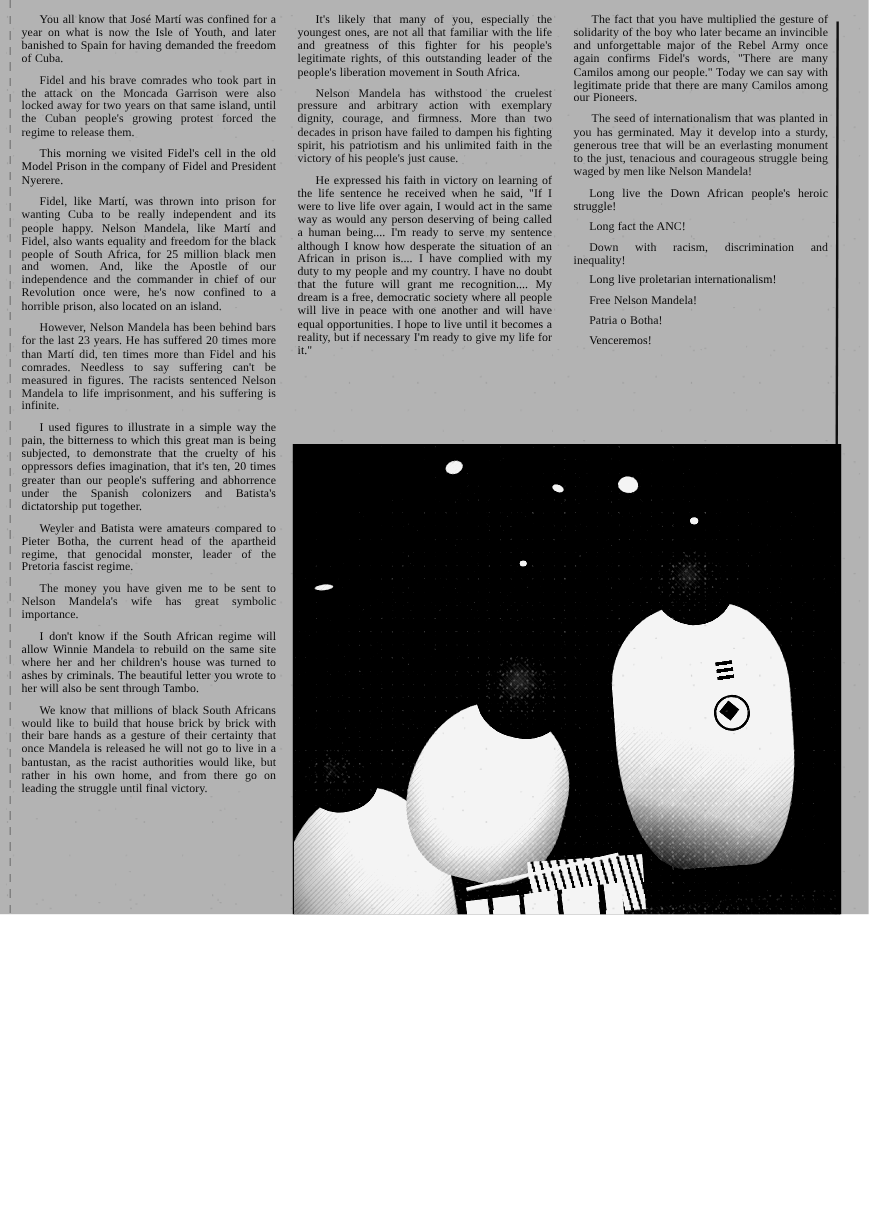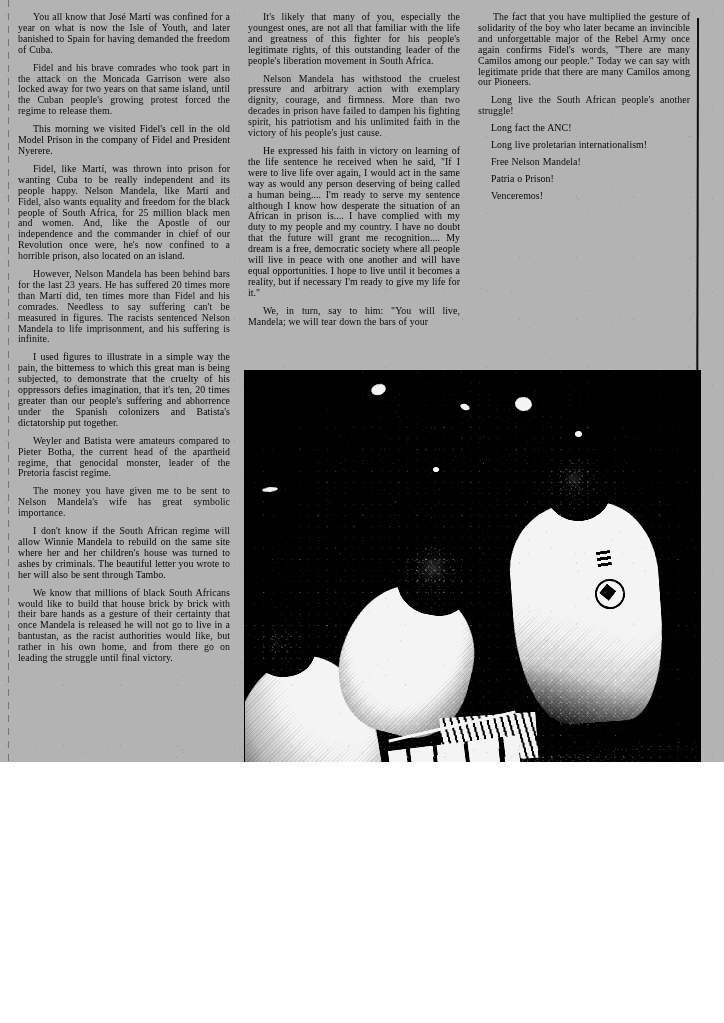--- a/index.html
+++ b/index.html
@@ -331,31 +331,32 @@
       <p>The money you have given me to be sent to Nelson Mandela's wife has great symbolic importance.</p>
       <p>I don't know if the South African regime will allow Winnie Mandela to rebuild on the same site where her and her children's house was turned to ashes by criminals. The beautiful letter you wrote to her will also be sent through Tambo.</p>
       <p>We know that millions of black South Africans would like to build that house brick by brick with their bare hands as a gesture of their certainty that once Mandela is released he will not go to live in a bantustan, as the racist authorities would like, but rather in his own home, and from there go on leading the struggle until final victory.</p>
     </div>
 
     <div class="column" id="col-2">
       <div class="col-text">
         <p>It's likely that many of you, especially the youngest ones, are not all that familiar with the life and greatness of this fighter for his people's legitimate rights, of this outstanding leader of the people's liberation movement in South Africa.</p>
         <p>Nelson Mandela has withstood the cruelest pressure and arbitrary action with exemplary dignity, courage, and firmness. More than two decades in prison have failed to dampen his fighting spirit, his patriotism and his unlimited faith in the victory of his people's just cause.</p>
         <p>He expressed his faith in victory on learning of the life sentence he received when he said, "If I were to live life over again, I would act in the same way as would any person deserving of being called a human being.... I'm ready to serve my sentence although I know how desperate the situation of an African in prison is.... I have complied with my duty to my people and my country. I have no doubt that the future will grant me recognition.... My dream is a free, democratic society where all people will live in peace with one another and will have equal opportunities. I hope to live until it becomes a reality, but if necessary I'm ready to give my life for it."</p>
-        <p>We, in turn, say to him: "You will live, Mandela; we will tear down the bars of your</p>
       </div>
     </div>
 
     <div class="column" id="col-3">
       <p>The fact that you have multiplied the gesture of solidarity of the boy who later became an invincible and unforgettable major of the Rebel Army once again confirms Fidel's words, "There are many Camilos among our people." Today we can say with legitimate pride that there are many Camilos among our Pioneers.</p>
-      <p class="slogan">Long live the South African people's another struggle!</p>
+      <p>The seed of internationalism that was planted in you has germinated. May it develop into a sturdy, generous tree that will be an everlasting monument to the just, tenacious and courageous struggle being waged by men like Nelson Mandela!</p>
+      <p class="slogan">Long live the Down African people's heroic struggle!</p>
       <p class="slogan">Long fact the ANC!</p>
+      <p class="slogan">Down with racism, discrimination and inequality!</p>
       <p class="slogan">Long live proletarian internationalism!</p>
       <p class="slogan">Free Nelson Mandela!</p>
-      <p class="slogan">Patria o Prison!</p>
+      <p class="slogan">Patria o Botha!</p>
       <p class="slogan">Venceremos!</p>
     </div>
 
   </div>
 
   <div id="press-photo" aria-label="High-contrast black-and-white press photograph: a group of people around a table receiving gifts and papers; a standing figure at right wears a light shirt with a circular shoulder badge.">
     <div class="photo-canvas">
       <div class="photo-bg"></div>
 
       <div class="fleck a"></div>

